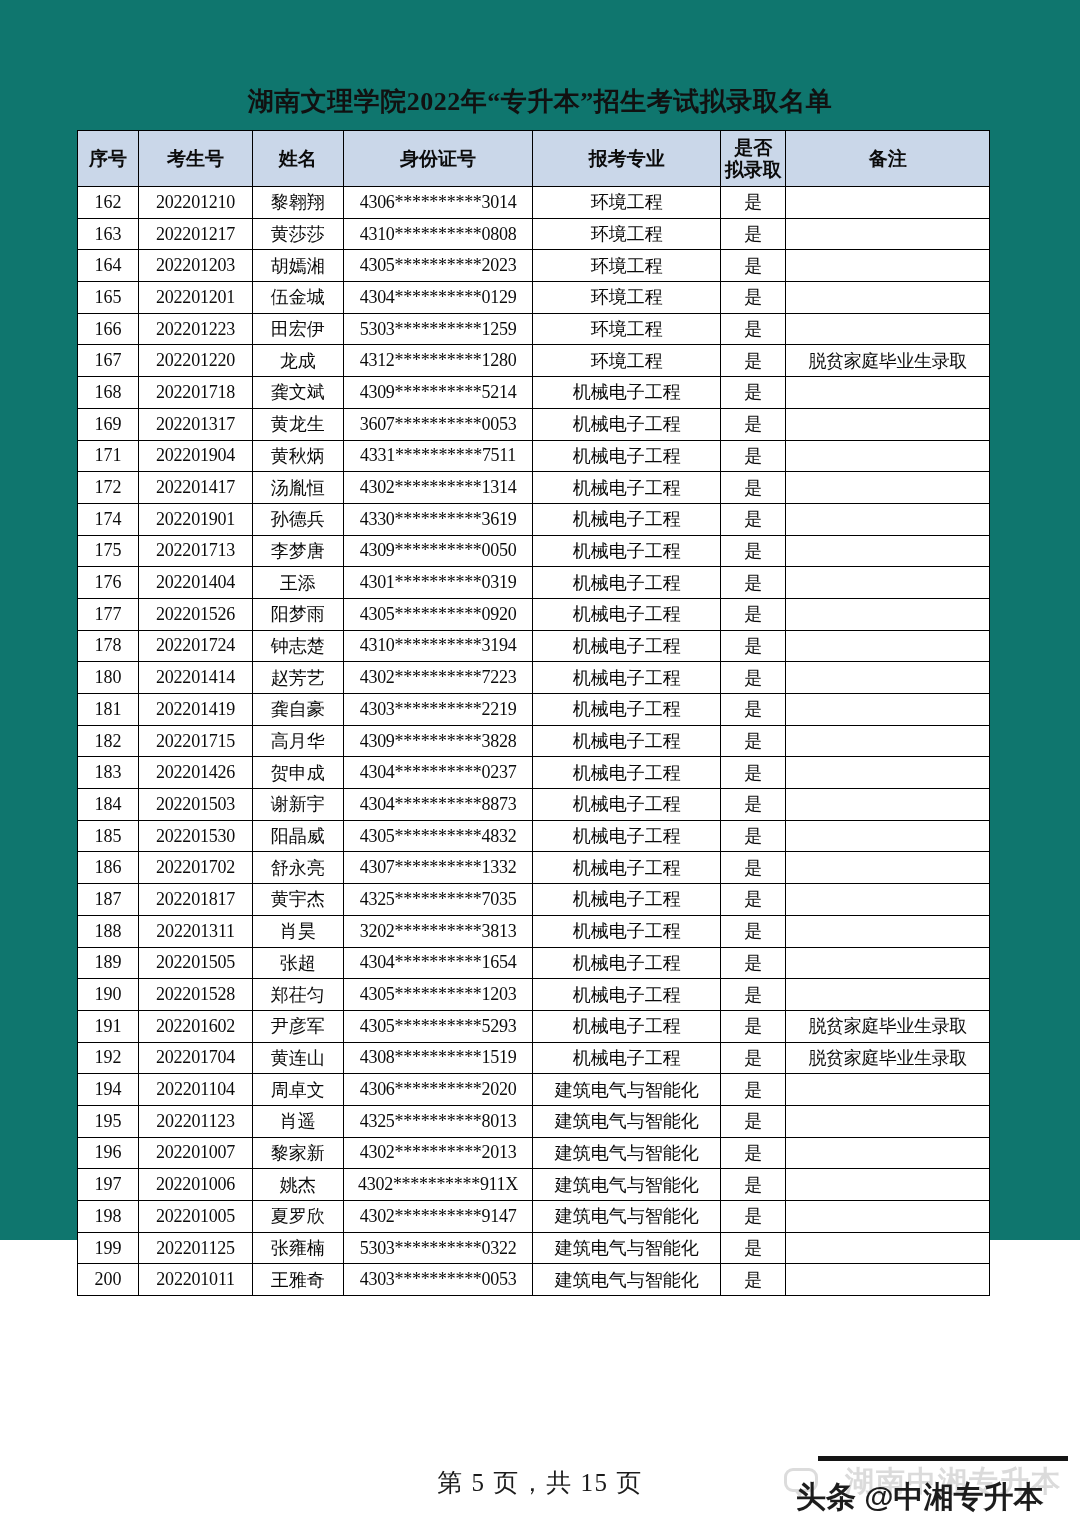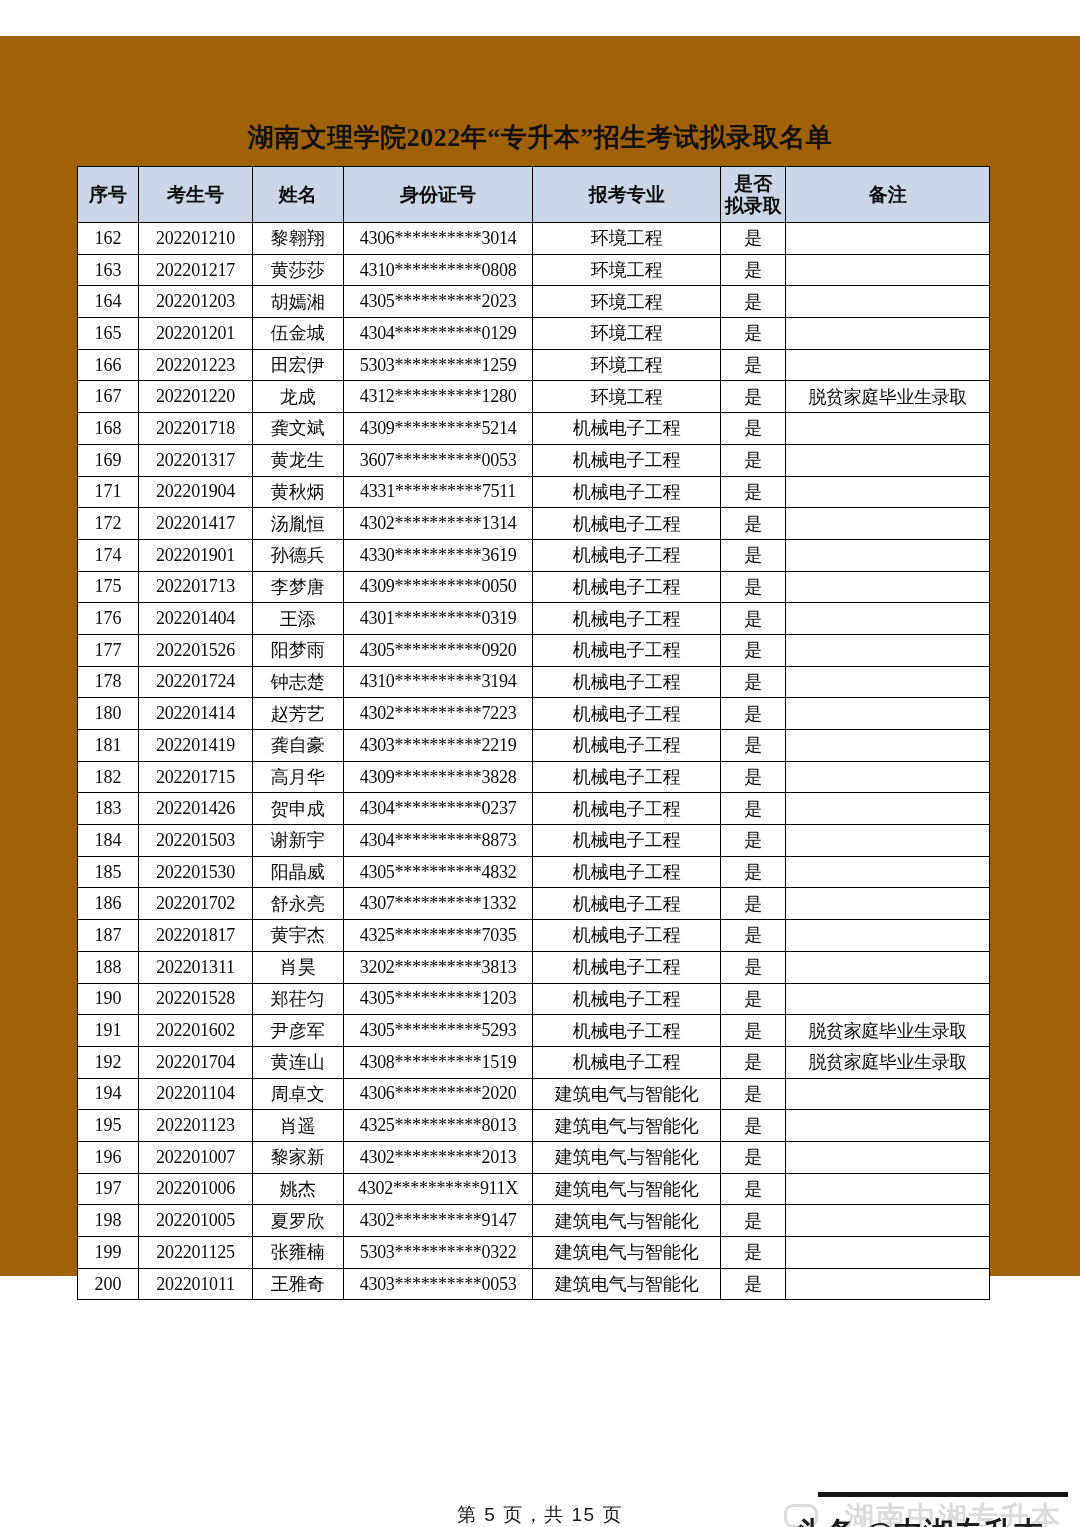--- a/index.html
+++ b/index.html
@@ -6,22 +6,21 @@
   html, body {
     margin: 0; padding: 0;
     width: 1080px; height: 1527px;
     background: #ffffff;
     font-family: "Liberation Serif", "DejaVu Serif", serif;
     overflow: hidden;
   }
   .page {
     position: relative;
     width: 1080px; height: 1240px;
-    background: #a16207;
-    margin-top: 36px;
+    background: #0f766e;
   }
   .doc-title {
     position: absolute;
     top: 84px; left: 0; width: 1080px;
     text-align: center;
     font-size: 26px;
     font-weight: bold;
     letter-spacing: 0.5px;
     color: #111111;
     font-family: "Liberation Serif", "DejaVu Serif", serif;
@@ -71,24 +70,24 @@
   th.h-name  { width: 86px; }
   th.h-id    { width: 180px; }
   th.h-major { width: 178px; }
   th.h-adm   { width: 62px; font-size: 17.5px; }
   th.h-note  { width: 193px; }
 
   .footer {
     position: absolute;
     top: 1466px; left: 0; width: 1080px;
     text-align: center;
-    font-size: 19px;
+    font-size: 25px;
     color: #1a1a1a;
     letter-spacing: 1.5px;
-    font-family: Liberation Sans, sans-serif;
+    font-family: Liberation Serif, serif;
   }
   .watermark {
     position: absolute;
     right: 12px;
     top: 1462px;
     width: 290px;
     height: 62px;
   }
   .wm-ghost {
     position: absolute;
@@ -369,20 +368,29 @@
           <tr>
             <td class="c-seq">188</td>
             <td class="c-exam">202201311</td>
             <td class="c-name">肖昊</td>
             <td class="c-id">3202**********3813</td>
             <td class="c-major">机械电子工程</td>
             <td class="c-adm">是</td>
             <td class="c-note"></td>
           </tr>
           <tr>
+            <td class="c-seq">189</td>
+            <td class="c-exam">202201505</td>
+            <td class="c-name">张超</td>
+            <td class="c-id">4304**********1654</td>
+            <td class="c-major">机械电子工程</td>
+            <td class="c-adm">是</td>
+            <td class="c-note"></td>
+          </tr>
+          <tr>
             <td class="c-seq">190</td>
             <td class="c-exam">202201528</td>
             <td class="c-name">郑茌匀</td>
             <td class="c-id">4305**********1203</td>
             <td class="c-major">机械电子工程</td>
             <td class="c-adm">是</td>
             <td class="c-note"></td>
           </tr>
           <tr>
             <td class="c-seq">191</td>

